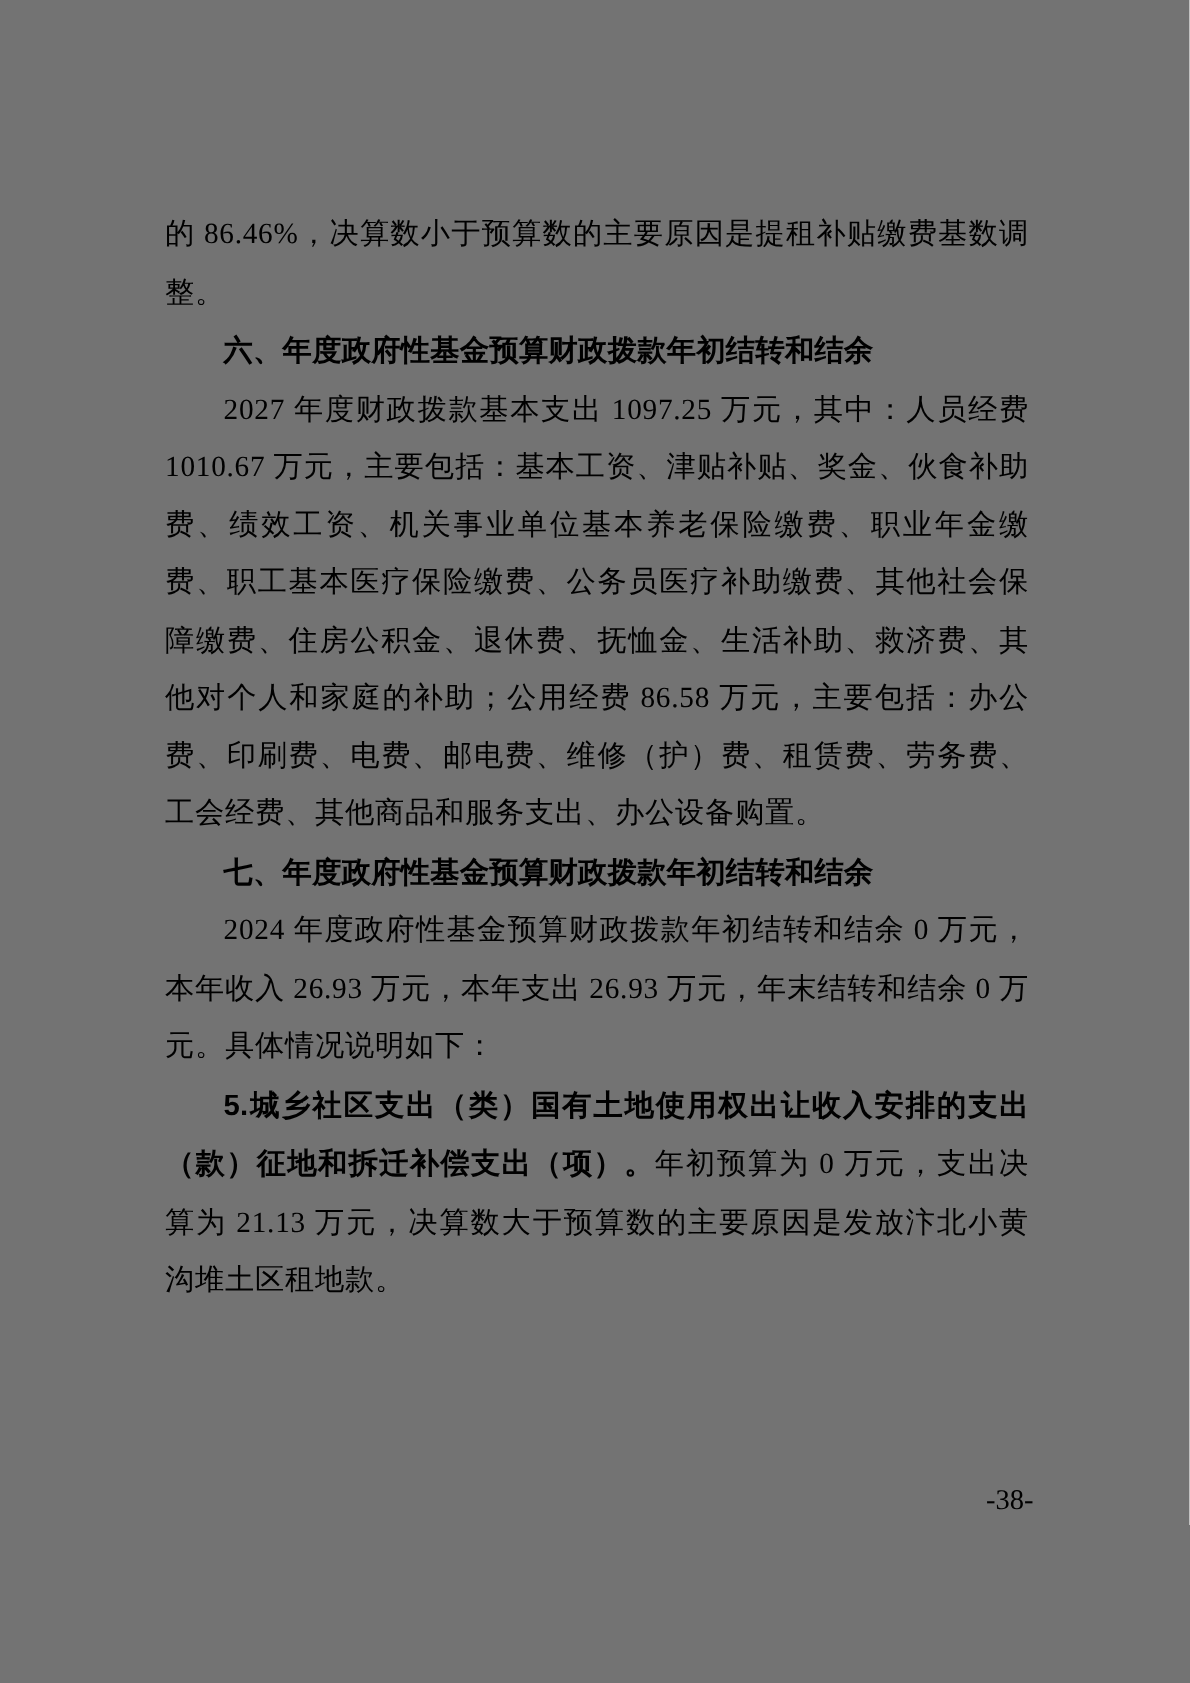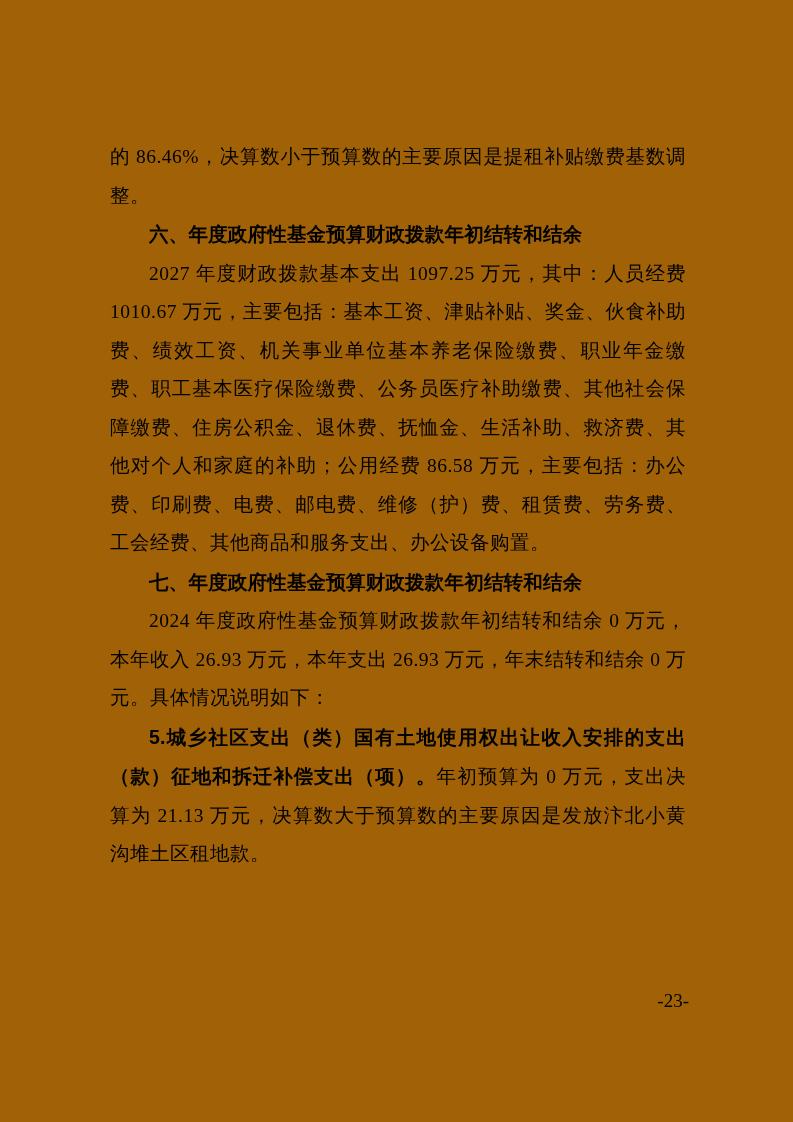--- a/index.html
+++ b/index.html
@@ -4,21 +4,21 @@
 <style>
   html, body {
     margin: 0;
     padding: 0;
     background: #ffffff;
   }
   .page {
     position: relative;
     width: 793px;
     height: 1122px;
-    background: #a16207;
+    background: #737373;
     color: #000000;
     font-family: "Liberation Serif", "DejaVu Serif", serif;
     overflow: hidden;
   }
   .content {
     position: absolute;
     left: 110px;
     top: 138px;
     width: 576px;
   }
@@ -52,14 +52,14 @@
 
 <div class="page">
   <div class="content" id="content">
       <p class="para body"><span class="run">的 86.46%，决算数小于预算数的主要原因是提租补贴缴费基数调整。</span></p>
       <p class="para heading indent"><span class="run bold">六、年度政府性基金预算财政拨款年初结转和结余</span></p>
       <p class="para body indent"><span class="run">2027 年度财政拨款基本支出 1097.25 万元，其中：人员经费 1010.67 万元，主要包括：基本工资、津贴补贴、奖金、伙食补助费、绩效工资、机关事业单位基本养老保险缴费、职业年金缴费、职工基本医疗保险缴费、公务员医疗补助缴费、其他社会保障缴费、住房公积金、退休费、抚恤金、生活补助、救济费、其他对个人和家庭的补助；公用经费 86.58 万元，主要包括：办公费、印刷费、电费、邮电费、维修（护）费、租赁费、劳务费、工会经费、其他商品和服务支出、办公设备购置。</span></p>
       <p class="para heading indent"><span class="run bold">七、年度政府性基金预算财政拨款年初结转和结余</span></p>
       <p class="para body indent"><span class="run">2024 年度政府性基金预算财政拨款年初结转和结余 0 万元，本年收入 26.93 万元，本年支出 26.93 万元，年末结转和结余 0 万元。具体情况说明如下：</span></p>
       <p class="para body indent"><span class="run bold">5.城乡社区支出（类）国有土地使用权出让收入安排的支出（款）征地和拆迁补偿支出（项）。</span><span class="run">年初预算为 0 万元，支出决算为 21.13 万元，决算数大于预算数的主要原因是发放汴北小黄沟堆土区租地款。</span></p>
     </div>
-  <div class="page-number">-23-</div>
+  <div class="page-number">-38-</div>
 </div>
 
 </body></html>

